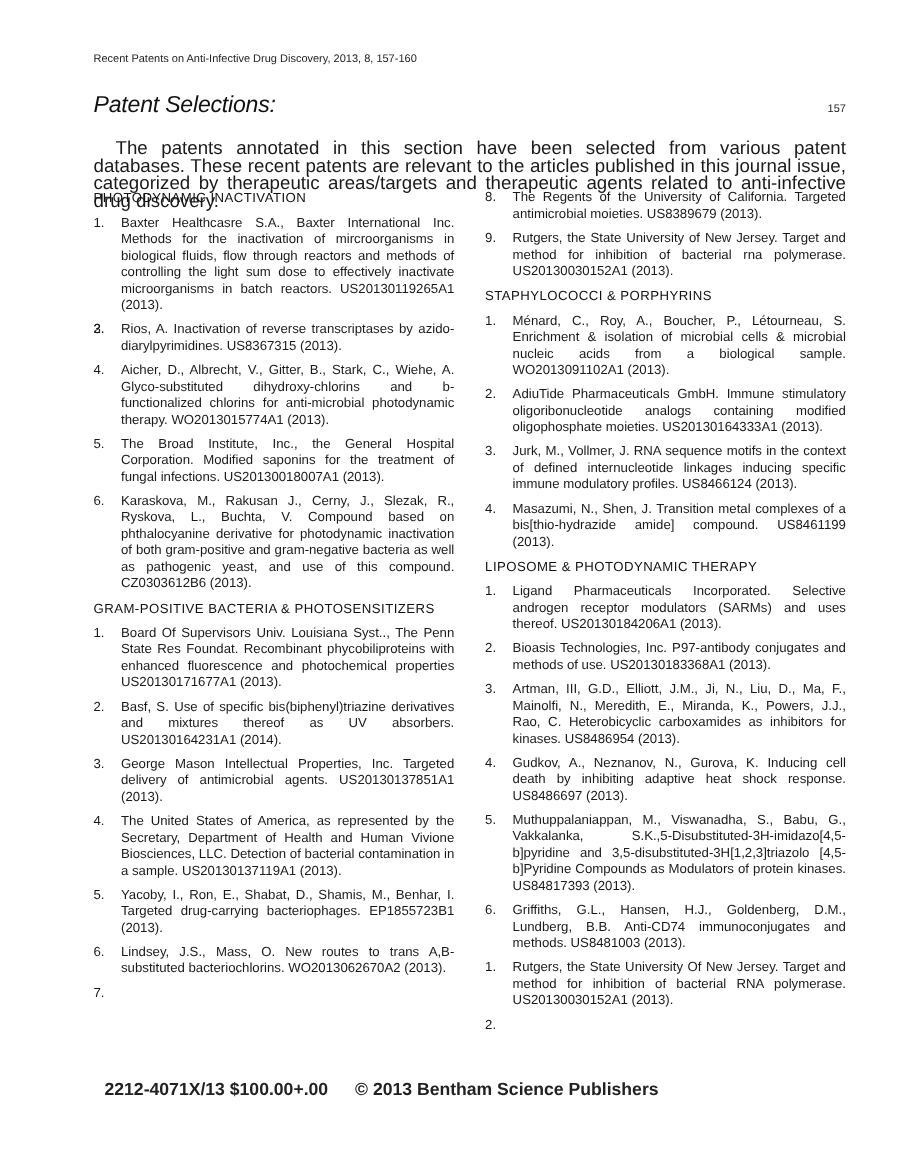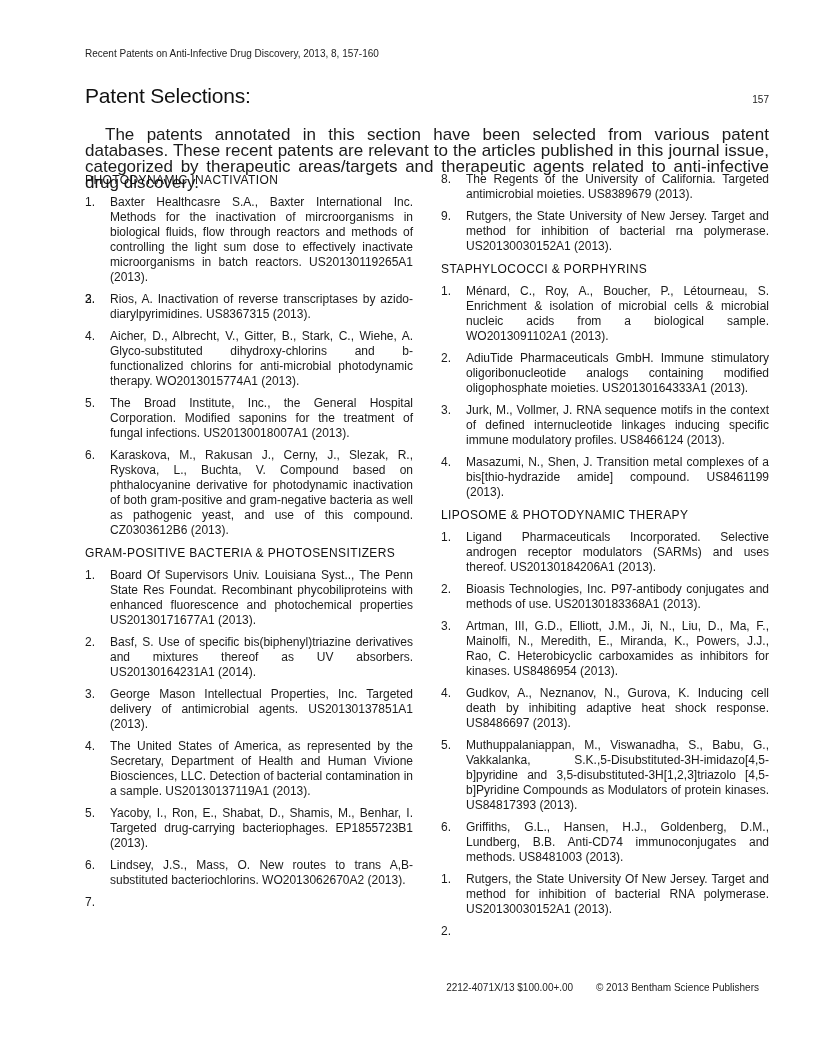--- a/index.html
+++ b/index.html
@@ -8,21 +8,21 @@
     font-family: "Liberation Sans", sans-serif; color: #1a1a1a;
   }
   .running-head {
     position: absolute; top: 48px; left: 85px; width: 684px;
     font-size: 10px; color: #222;
   }
   .running-head .journal { position: absolute; left: 0; width: 684px; }
   .running-head .page-no { position: absolute; right: 0; margin-top: 46px; }
   .page-title {
     position: absolute; top: 70px; left: 85px;
-    font-size: 21px; font-weight: normal; letter-spacing: -0.2px; color: #111;
+    font-size: 21px; font-weight: normal; letter-spacing: -0.2px; color: #111; font-style: italic;
   }
   .intro {
     position: absolute; top: 110px; left: 85px; width: 684px;
     font-size: 17px; line-height: 16px; text-align: justify; text-indent: 20px;
     color: #1a1a1a;
   }
   .col { position: absolute; top: 172px; width: 328px; }
   .col.left { left: 85px; }
   .col.right { left: 441px; }
   .section-heading {
@@ -32,21 +32,21 @@
   .section-heading.gap { margin-top: 5px; }
   .refs { list-style: none; margin: 0; padding: 0; }
   .ref {
     position: relative; padding-left: 25px;
     font-size: 12px; line-height: 15px; text-align: justify;
     margin-bottom: 7px; color: #1a1a1a;
   }
   .ref .num { position: absolute; left: 0; top: 0; }
   .footer {
     position: absolute; top: 982px; left: 85px; width: 684px;
-    font-size: 10px; text-align: right; color: #222;
+    font-size: 16px; text-align: left; color: #222; font-weight: bold;
   }
   .footer span { margin: 0 10px; }
 </style>
 </head>
 <body>
 
 <div class="running-head">
   <span class="journal">Recent Patents on Anti-Infective Drug Discovery, 2013, 8, 157-160</span>
   <span class="page-no">157</span>
 </div>

